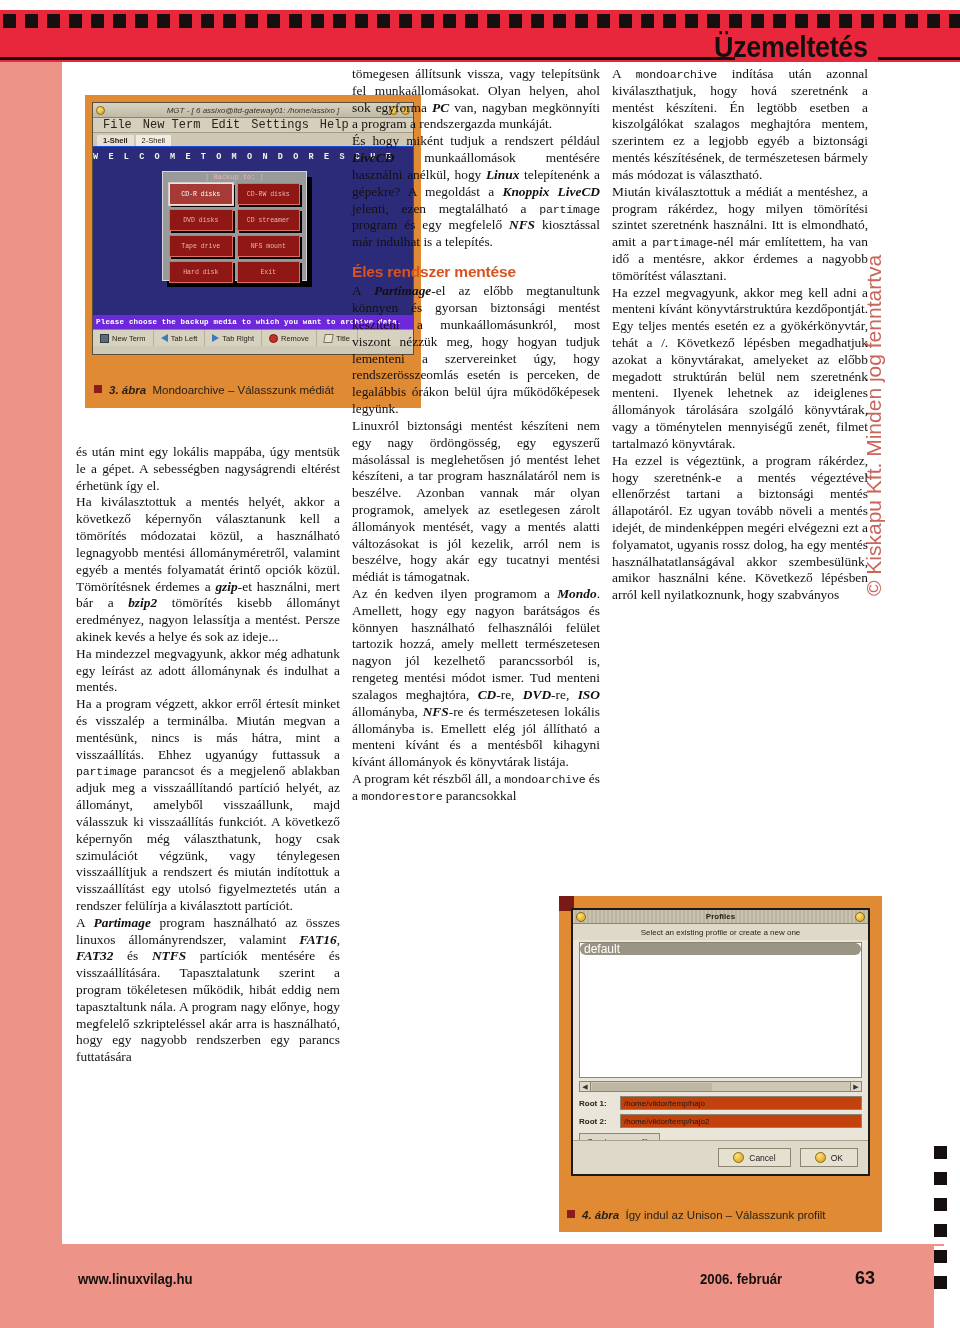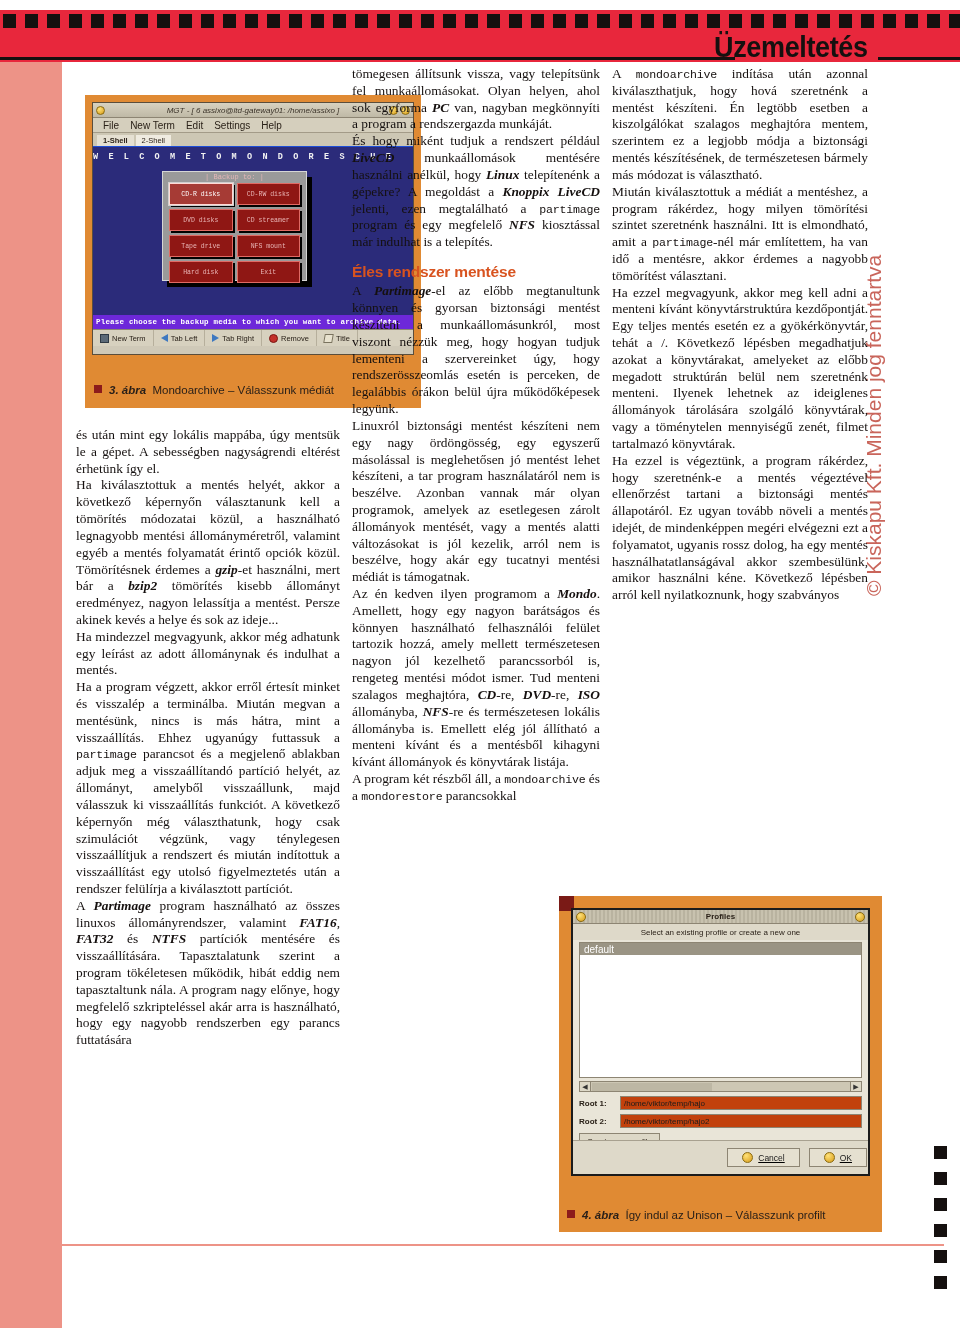--- a/index.html
+++ b/index.html
@@ -96,21 +96,21 @@
     position: absolute; width: 9px; height: 9px; border-radius: 50%;
     background: radial-gradient(circle at 35% 30%, #ffe27a, #d79b17);
     border: 1px solid #8a6a10;
   }
   .tw-title .dot.l { left: 3px; }
   .tw-title .dot.r1 { right: 15px; }
   .tw-title .dot.r2 { right: 3px; }
   .tw-menu {
     height: 15px; background: #d5cfbd; border-bottom: 1px solid #a39b88;
     display: flex; align-items: center; gap: 11px; padding-left: 10px;
-    font-family: Liberation Sans, sans-serif; font-size: 10px; color: #2b2219;
+    font-family: Liberation Mono, monospace; font-size: 12px; color: #2b2219;
   }
   .tw-tabs {
     height: 14px; background: #cdc7b4; display: flex; align-items: flex-end; gap: 2px;
     padding-left: 4px; border-bottom: 1px solid #1d4ed8;
   }
   .tw-tabs span {
     font-family: "Liberation Sans", sans-serif; font-size: 7.5px; color: #2b2219;
     padding: 1px 6px 1px 6px; background: #cdc7b4;
   }
   .tw-tabs span.active { background: #e5e0d2; font-weight: bold; }
@@ -206,22 +206,22 @@
   .uni-sub {
     height: 16px; background: #ded9c9;
     display: flex; align-items: center; justify-content: center;
     font-family: "Liberation Sans", sans-serif; font-size: 8px; color: #2b2219;
   }
   .uni-list {
     height: 136px; background: #ffffff; border: 1px solid #8d8573; margin: 2px 6px 0 6px;
   }
   .uni-list .row {
     height: 12px; background: #9a9484; color: #ffffff;
-    font-family: "Liberation Sans", sans-serif; font-size: 10px;
-    display: flex; align-items: center; padding-left: 4px;
+    font-family: "Liberation Sans", sans-serif; font-size: 12px;
+    display: flex; align-items: center; padding-left: 4px; border-radius: 6px;
   }
   .uni-scroll {
     margin: 3px 6px 0 6px; height: 11px; background: #cdc7b4;
     border: 1px solid #8d8573; display: flex; align-items: center; position: relative;
   }
   .uni-scroll .ar { width: 11px; height: 100%; background: #ddd8c7;
                     border-right: 1px solid #8d8573; display:flex;align-items:center;justify-content:center;
                     font-size: 7px; color: #333; }
   .uni-scroll .ar.right { border-right: none; border-left: 1px solid #8d8573; margin-left: auto; }
   .uni-scroll .thumb { width: 120px; height: 8px; background: #bdb7a4; margin-left: 1px; }
@@ -237,38 +237,37 @@
   }
   .uni-create {
     margin: 5px 0 0 6px; display: inline-flex; align-items: center;
     height: 16px; padding: 0 7px; background: #ddd8c7; border: 1px solid #8d8573;
     font-family: "Liberation Sans", sans-serif; font-size: 8px; color: #2b2219;
   }
   .uni-btnbar {
     position: absolute; left: 0; right: 0; bottom: 0; height: 34px;
     background: #ded9c9; border-top: 1px solid #a8a190;
     display: flex; align-items: center; justify-content: flex-end; gap: 9px;
-    padding-right: 1px;
-    text-decoration: underline;
+    padding-right: 10px;
   }
   .uni-btn {
     display: flex; align-items: center; gap: 5px; height: 19px; padding: 0 14px;
     background: #e5e0d0; border: 1px solid #8d8573;
     font-family: "Liberation Sans", sans-serif; font-size: 8.5px; color: #1b1b1b;
   }
   .uni-btn .g {
     width: 11px; height: 11px; border-radius: 50%;
     background: radial-gradient(circle at 35% 30%, #ffe27a, #d79b17);
     border: 1px solid #8a6a10;
   }
 
   
   .col { position: absolute; font-size: 13.4px; line-height: 1.255; color: #15100f;
          text-align: justify; hyphens: manual; }
-  #col1 { left: 14px; top: 365px; width: 264px; }
+  #col1 { left: 14px; top: 382px; width: 264px; }
   #col2 { left: 290px; top: 4px;  width: 248px; }
   #col3 { left: 550px; top: 4px;  width: 256px; }
   .col p { margin: 0; }
   .col i { font-style: italic; font-weight: bold; }
   .col code { font-family: "Liberation Mono", monospace; font-size: 11.6px;
               font-style: normal; letter-spacing: -0.2px; }
   .sec-head {
     font-family: "Liberation Sans", sans-serif; font-weight: bold; font-size: 15.5px;
     color: #d8531f; margin: 11px 0 2px 0; letter-spacing: -0.2px;
   }
@@ -494,23 +493,28 @@
       <p><span>tömegesen állítsunk vissza, vagy telepítsünk fel munkaállomásokat. Olyan helyen, ahol sok egyforma </span><i>PC</i><span> van, nagyban megkönnyíti a program a rendszergazda munkáját.</span></p>
       <p><span>És hogy miként tudjuk a rendszert például </span><i>LiveCD</i><span> munkaállomások mentésére használni anélkül, hogy </span><i>Linux</i><span> telepítenénk a gépekre? A megoldást a </span><i>Knoppix LiveCD</i><span> jelenti, ezen megtalálható a </span><code>partimage</code><span> program és egy megfelelő </span><i>NFS</i><span> kiosztással már indulhat is a telepítés.</span></p>
       <div class="sec-head">Éles rendszer mentése</div>
       <p><span>A </span><i>Partimage</i><span>-el az előbb megtanultunk könnyen és gyorsan biztonsági mentést készíteni a munkaállomásunkról, most viszont nézzük meg, hogy hogyan tudjuk lementeni a szervereinket úgy, hogy rendszerösszeomlás esetén is perceken, de legalábbis órákon belül újra működőképesek legyünk.</span></p>
       <p><span>Linuxról biztonsági mentést készíteni nem egy nagy ördöngösség, egy egyszerű másolással is meglehetősen jó mentést lehet készíteni, a tar program használatáról nem is beszélve. Azonban vannak már olyan programok, amelyek az esetlegesen zárolt állományok mentését, vagy a mentés alatti változásokat is jól kezelik, arról nem is beszélve, hogy akár egy tucatnyi mentési médiát is támogatnak.</span></p>
       <p><span>Az én kedven ilyen programom a </span><i>Mondo</i><span>. Amellett, hogy egy nagyon barátságos és könnyen használható felhasználói felület tartozik hozzá, amely mellett természetesen nagyon jól kezelhető parancssorból is, rengeteg mentési módot ismer. Tud menteni szalagos meghajtóra, </span><i>CD</i><span>-re, </span><i>DVD</i><span>-re, </span><i>ISO</i><span> állományba, </span><i>NFS</i><span>-re és természetesen lokális állományba is. Emellett elég jól állítható a menteni kívánt és a mentésből kihagyni kívánt állományok és könyvtárak listája.</span></p>
       <p><span>A program két részből áll, a </span><code>mondoarchive</code><span> és a </span><code>mondorestore</code><span> parancsokkal</span></p>
     </div>
 
     <div class="col" id="col3">
-      <p><span>A </span><code>mondoarchive</code><span> indítása után azonnal kiválaszthatjuk, hogy hová szeretnénk a mentést készíteni. Én legtöbb esetben a kiszolgálókat szalagos meghajtóra mentem, szerintem ez a legjobb módja a biztonsági mentés készítésének, de természetesen bármely más módozat is választható.</span></p>
+      <p><span>A </span><code>mondoarchive</code><span> indítása után azonnal kiválaszthatjuk, hogy hová szeretnénk a mentést készíteni. Én legtöbb esetben a kiszolgálókat szalagos meghajtóra mentem, szerintem ez a legjobb egyéb a biztonsági mentés készítésének, de természetesen bármely más módozat is választható.</span></p>
       <p><span>Miután kiválasztottuk a médiát a mentéshez, a program rákérdez, hogy milyen tömörítési szintet szeretnénk használni. Itt is elmondható, amit a </span><code>partimage</code><span>-nél már említettem, ha van idő a mentésre, akkor érdemes a nagyobb tömörítést választani.</span></p>
       <p><span>Ha ezzel megvagyunk, akkor meg kell adni a menteni kívánt könyvtárstruktúra kezdőpontját. Egy teljes mentés esetén ez a gyökérkönyvtár, tehát a /. Következő lépésben megadhatjuk azokat a könyvtárakat, amelyeket az előbb megadott struktúrán belül nem szeretnénk menteni. Ilyenek lehetnek az ideiglenes állományok tárolására szolgáló könyvtárak, vagy a töménytelen mennyiségű zenét, filmet tartalmazó könyvtárak.</span></p>
       <p><span>Ha ezzel is végeztünk, a program rákérdez, hogy szeretnénk-e a mentés végeztével ellenőrzést tartani a biztonsági mentés állapotáról. Ez ugyan tovább növeli a mentés idejét, de mindenképpen megéri elvégezni ezt a folyamatot, ugyanis rossz dolog, ha egy mentés használhatatlanságával akkor szembesülünk, amikor használni kéne. Következő lépésben arról kell nyilatkoznunk, hogy szabványos</span></p>
     </div>
 
   </div>
 
   <div class="foot-rule"></div>
+  <div class="footer">
+    <div class="url">www.linuxvilag.hu</div>
+    <div class="date">2006. február</div>
+    <div class="pg">63</div>
+  </div>
 
 </div>
 
 </body></html>

